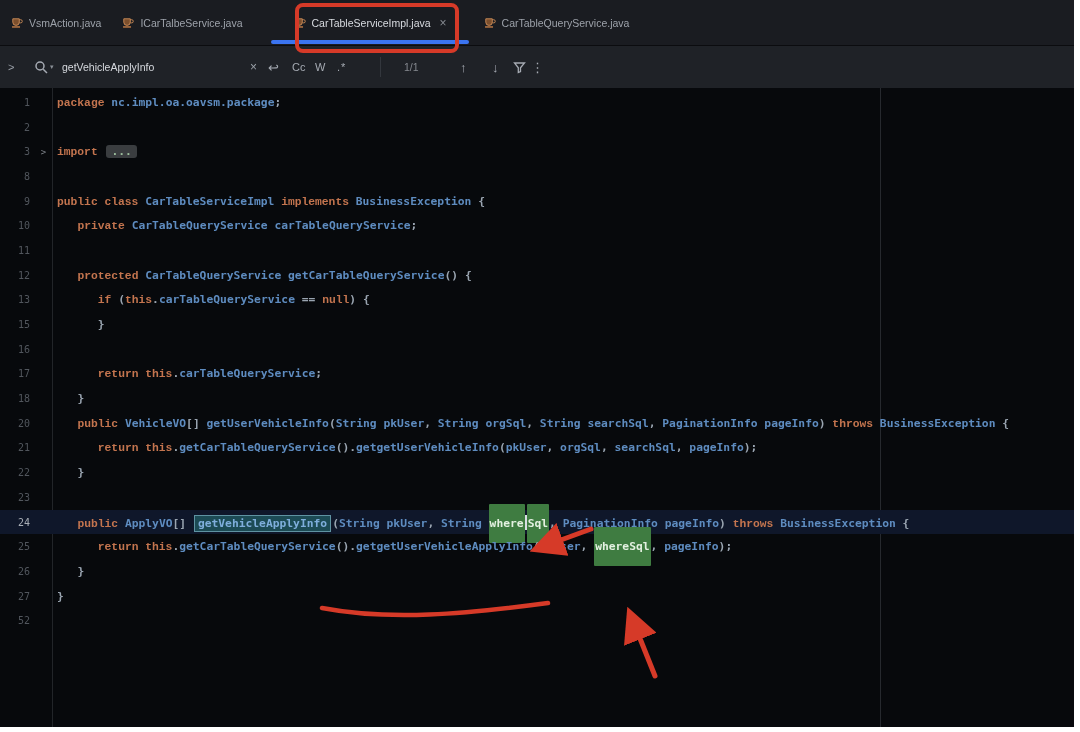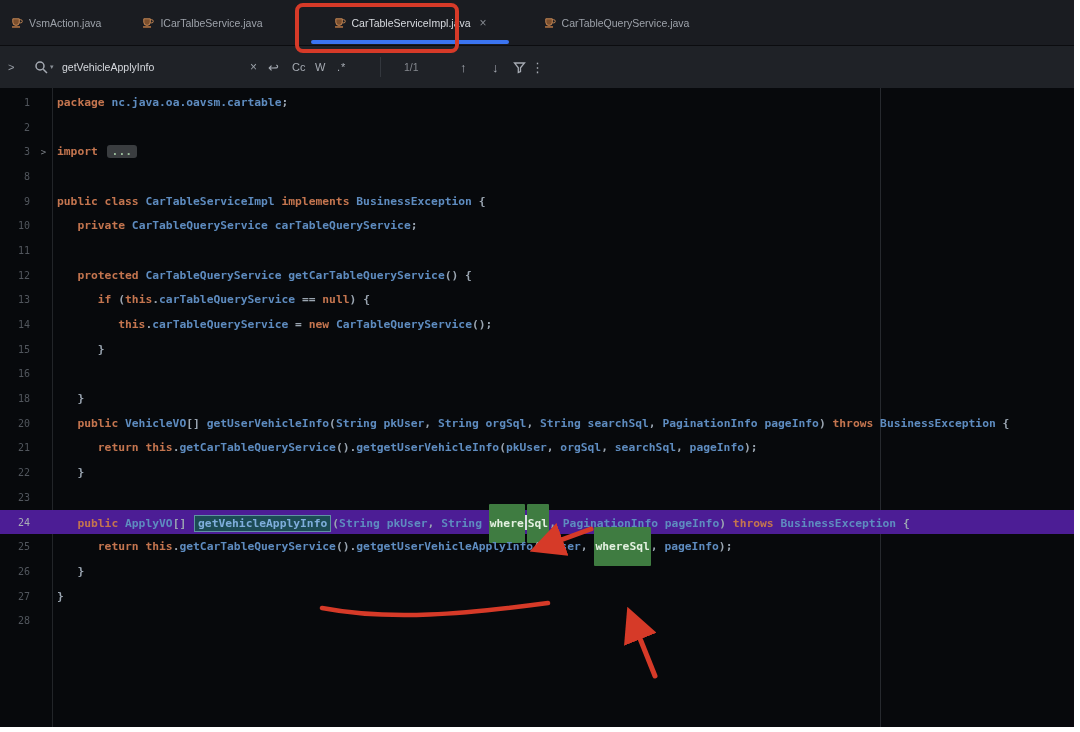--- a/index.html
+++ b/index.html
@@ -1,20 +1,20 @@
 <!DOCTYPE html>
 <html><head>
 <meta charset="utf-8">
 <style>
   html,body{margin:0;padding:0;}
   body{width:1080px;height:732px;position:relative;background:#ffffff;font-family:"Liberation Sans",sans-serif;overflow:hidden;}
   .app{position:absolute;left:0;top:0;width:1074px;height:727px;background:#07090c;overflow:hidden;}
 
   
-  .tabbar{position:absolute;left:0;top:0;width:100%;height:45px;background:#1a1c21;border-bottom:1px solid #0b0c0f;display:flex;align-items:stretch;gap:20px;}
+  .tabbar{position:absolute;left:0;top:0;width:100%;height:45px;background:#1a1c21;border-bottom:1px solid #0b0c0f;display:flex;align-items:stretch;}
   .tab{position:relative;display:flex;align-items:center;padding:0 10px;color:#9da2aa;font-size:10.5px;cursor:default;}
   .tab .jicon{display:flex;align-items:center;margin-right:6px;}
   .tab:nth-child(3){margin-left:18px;padding:12px 22px;color:#d8dbe0;}
   .tab:nth-child(4){margin-left:4px;}
   .tab .tunderline{position:absolute;left:0;right:0;bottom:1px;height:4px;background:#3b74f0;border-radius:2px;}
   .tclose{margin-left:9px;color:#868b92;font-size:12px;line-height:1;}
 
   
   .searchbar{position:absolute;top:46px;left:0;width:100%;height:42px;background:#1f2227;border-bottom:1px solid #08090b;color:#a6abb3;}
   .sb{position:absolute;top:0;height:42px;display:flex;align-items:center;font-size:11px;}
@@ -33,26 +33,26 @@
   .sb-down{left:492px;font-size:13px;}
   .sb-filter{left:513px;}
   .sb-more{left:531px;font-size:13px;}
 
   
   .editor{position:absolute;top:88px;left:0;right:0;bottom:0;background:#07090c;}
   .vguide{position:absolute;left:880px;top:0;bottom:0;width:1px;background:#26292e;}
   .gutterline{position:absolute;left:52px;top:0;bottom:0;width:1px;background:#222529;}
   .lines{position:absolute;top:2px;left:0;right:0;}
   .row{position:relative;display:flex;height:24.7px;align-items:center;white-space:pre;font-family:"DejaVu Sans Mono",monospace;font-size:11.3px;font-weight:700;}
-  .row.cur{background:#4c1d95;}
+  .row.cur{background:#0f172a;}
   .num{flex:none;width:30px;text-align:right;color:#51565d;font-size:10px;font-weight:400;}
   .cur .num{color:#a9aeb6;}
   .gslot{flex:none;width:27px;text-align:center;color:#7d8289;font-size:9px;font-weight:400;}
   .code{flex:1;min-width:0;}
-  .c-k{color:#c4754f;}
+  .c-k{color:#c4754f;font-family:Liberation Mono, monospace;}
   .c-b{color:#5e8cc0;}
   .c-p{color:#9aa5b1;}
   .c-g{background:#3f7c41;color:#e4f1e1;padding:13px 1px;border-radius:1px;}
   .c-m{background:#1c4b55;border:1px solid #5f93a2;color:#7faedc;padding:1px 3px;margin:0 1px;}
   .c-f{background:#3a3d40;color:#9cbe9c;border-radius:3px;padding:0 5px;margin-left:2px;}
   .caret{display:inline-block;width:2px;height:15px;background:#d9dee4;vertical-align:text-bottom;}
 
   .overlay{position:absolute;left:0;top:0;z-index:9;pointer-events:none;}
 </style>
 </head>
@@ -129,42 +129,42 @@
           <path d="M1.5 2h10L7.5 6.8v3.7l-2.2 1V6.8z" fill="none" stroke="#a6abb3" stroke-width="1.3"></path>
         </svg>
     </span>
     <span class="sb sb-more">⋮</span>
   </div>
 
   <div class="editor">
     <div class="gutterline"></div>
     <div class="vguide"></div>
     <div class="lines">
-        <div class="row"><span class="num">1</span><span class="gslot"></span><span class="code"><span class="c-k">package </span><span class="c-b">nc.java.oa.oavsm.cartable</span><span class="c-p">;</span></span></div>
+        <div class="row"><span class="num">1</span><span class="gslot"></span><span class="code"><span class="c-k">package </span><span class="c-b">nc.impl.oa.oavsm.package</span><span class="c-p">;</span></span></div>
         <div class="row"><span class="num">2</span><span class="gslot"></span><span class="code"></span></div>
         <div class="row"><span class="num">3</span><span class="gslot">&gt;</span><span class="code"><span class="c-k">import </span><span class="c-f">...</span></span></div>
         <div class="row"><span class="num">8</span><span class="gslot"></span><span class="code"></span></div>
         <div class="row"><span class="num">9</span><span class="gslot"></span><span class="code"><span class="c-k">public class </span><span class="c-b">CarTableServiceImpl</span><span class="c-k"> implements </span><span class="c-b">BusinessException</span><span class="c-p"> {</span></span></div>
         <div class="row"><span class="num">10</span><span class="gslot"></span><span class="code"><span class="c-p">   </span><span class="c-k">private </span><span class="c-b">CarTableQueryService</span><span class="c-p"> </span><span class="c-b">carTableQueryService</span><span class="c-p">;</span></span></div>
         <div class="row"><span class="num">11</span><span class="gslot"></span><span class="code"></span></div>
         <div class="row"><span class="num">12</span><span class="gslot"></span><span class="code"><span class="c-p">   </span><span class="c-k">protected </span><span class="c-b">CarTableQueryService</span><span class="c-p"> </span><span class="c-b">getCarTableQueryService</span><span class="c-p">() {</span></span></div>
         <div class="row"><span class="num">13</span><span class="gslot"></span><span class="code"><span class="c-p">      </span><span class="c-k">if </span><span class="c-p">(</span><span class="c-k">this</span><span class="c-p">.</span><span class="c-b">carTableQueryService</span><span class="c-p"> == </span><span class="c-k">null</span><span class="c-p">) {</span></span></div>
-        <div class="row"><span class="num">14</span><span class="gslot"></span><span class="code"><span class="c-p">         </span><span class="c-k">this</span><span class="c-p">.</span><span class="c-b">carTableQueryService</span><span class="c-p"> = </span><span class="c-k">new </span><span class="c-b">CarTableQueryService</span><span class="c-p">();</span></span></div>
         <div class="row"><span class="num">15</span><span class="gslot"></span><span class="code"><span class="c-p">      }</span></span></div>
         <div class="row"><span class="num">16</span><span class="gslot"></span><span class="code"></span></div>
+        <div class="row"><span class="num">17</span><span class="gslot"></span><span class="code"><span class="c-p">      </span><span class="c-k">return this</span><span class="c-p">.</span><span class="c-b">carTableQueryService</span><span class="c-p">;</span></span></div>
         <div class="row"><span class="num">18</span><span class="gslot"></span><span class="code"><span class="c-p">   }</span></span></div>
         <div class="row"><span class="num">20</span><span class="gslot"></span><span class="code"><span class="c-p">   </span><span class="c-k">public </span><span class="c-b">VehicleVO</span><span class="c-p">[] </span><span class="c-b">getUserVehicleInfo</span><span class="c-p">(</span><span class="c-b">String</span><span class="c-p"> </span><span class="c-b">pkUser</span><span class="c-p">, </span><span class="c-b">String</span><span class="c-p"> </span><span class="c-b">orgSql</span><span class="c-p">, </span><span class="c-b">String</span><span class="c-p"> </span><span class="c-b">searchSql</span><span class="c-p">, </span><span class="c-b">PaginationInfo</span><span class="c-p"> </span><span class="c-b">pageInfo</span><span class="c-p">) </span><span class="c-k">throws </span><span class="c-b">BusinessException</span><span class="c-p"> {</span></span></div>
         <div class="row"><span class="num">21</span><span class="gslot"></span><span class="code"><span class="c-p">      </span><span class="c-k">return this</span><span class="c-p">.</span><span class="c-b">getCarTableQueryService</span><span class="c-p">().</span><span class="c-b">getgetUserVehicleInfo</span><span class="c-p">(</span><span class="c-b">pkUser</span><span class="c-p">, </span><span class="c-b">orgSql</span><span class="c-p">, </span><span class="c-b">searchSql</span><span class="c-p">, </span><span class="c-b">pageInfo</span><span class="c-p">);</span></span></div>
         <div class="row"><span class="num">22</span><span class="gslot"></span><span class="code"><span class="c-p">   }</span></span></div>
         <div class="row"><span class="num">23</span><span class="gslot"></span><span class="code"></span></div>
         <div class="row cur"><span class="num">24</span><span class="gslot"></span><span class="code"><span class="c-p">   </span><span class="c-k">public </span><span class="c-b">ApplyVO</span><span class="c-p">[] </span><span class="c-m">getVehicleApplyInfo</span><span class="c-p">(</span><span class="c-b">String</span><span class="c-p"> </span><span class="c-b">pkUser</span><span class="c-p">, </span><span class="c-b">String</span><span class="c-p"> </span><span class="c-g">where</span><span class="caret"></span><span class="c-g">Sql</span><span class="c-p">, </span><span class="c-b">PaginationInfo</span><span class="c-p"> </span><span class="c-b">pageInfo</span><span class="c-p">) </span><span class="c-k">throws </span><span class="c-b">BusinessException</span><span class="c-p"> {</span></span></div>
         <div class="row"><span class="num">25</span><span class="gslot"></span><span class="code"><span class="c-p">      </span><span class="c-k">return this</span><span class="c-p">.</span><span class="c-b">getCarTableQueryService</span><span class="c-p">().</span><span class="c-b">getgetUserVehicleApplyInfo</span><span class="c-p">(</span><span class="c-b">pkUser</span><span class="c-p">, </span><span class="c-g">whereSql</span><span class="c-p">, </span><span class="c-b">pageInfo</span><span class="c-p">);</span></span></div>
         <div class="row"><span class="num">26</span><span class="gslot"></span><span class="code"><span class="c-p">   }</span></span></div>
         <div class="row"><span class="num">27</span><span class="gslot"></span><span class="code"><span class="c-p">}</span></span></div>
-        <div class="row"><span class="num">28</span><span class="gslot"></span><span class="code"></span></div>
+        <div class="row"><span class="num">52</span><span class="gslot"></span><span class="code"></span></div>
       </div>
 
   </div>
 
   <svg class="overlay" width="1080" height="732" viewBox="0 0 1080 732">
     <defs>
       <marker id="ah" markerWidth="7" markerHeight="7" refX="5" refY="3.5" orient="auto">
         <path d="M0,0 L7,3.5 L0,7 z" fill="#d63a28"></path>
       </marker>
     </defs>

